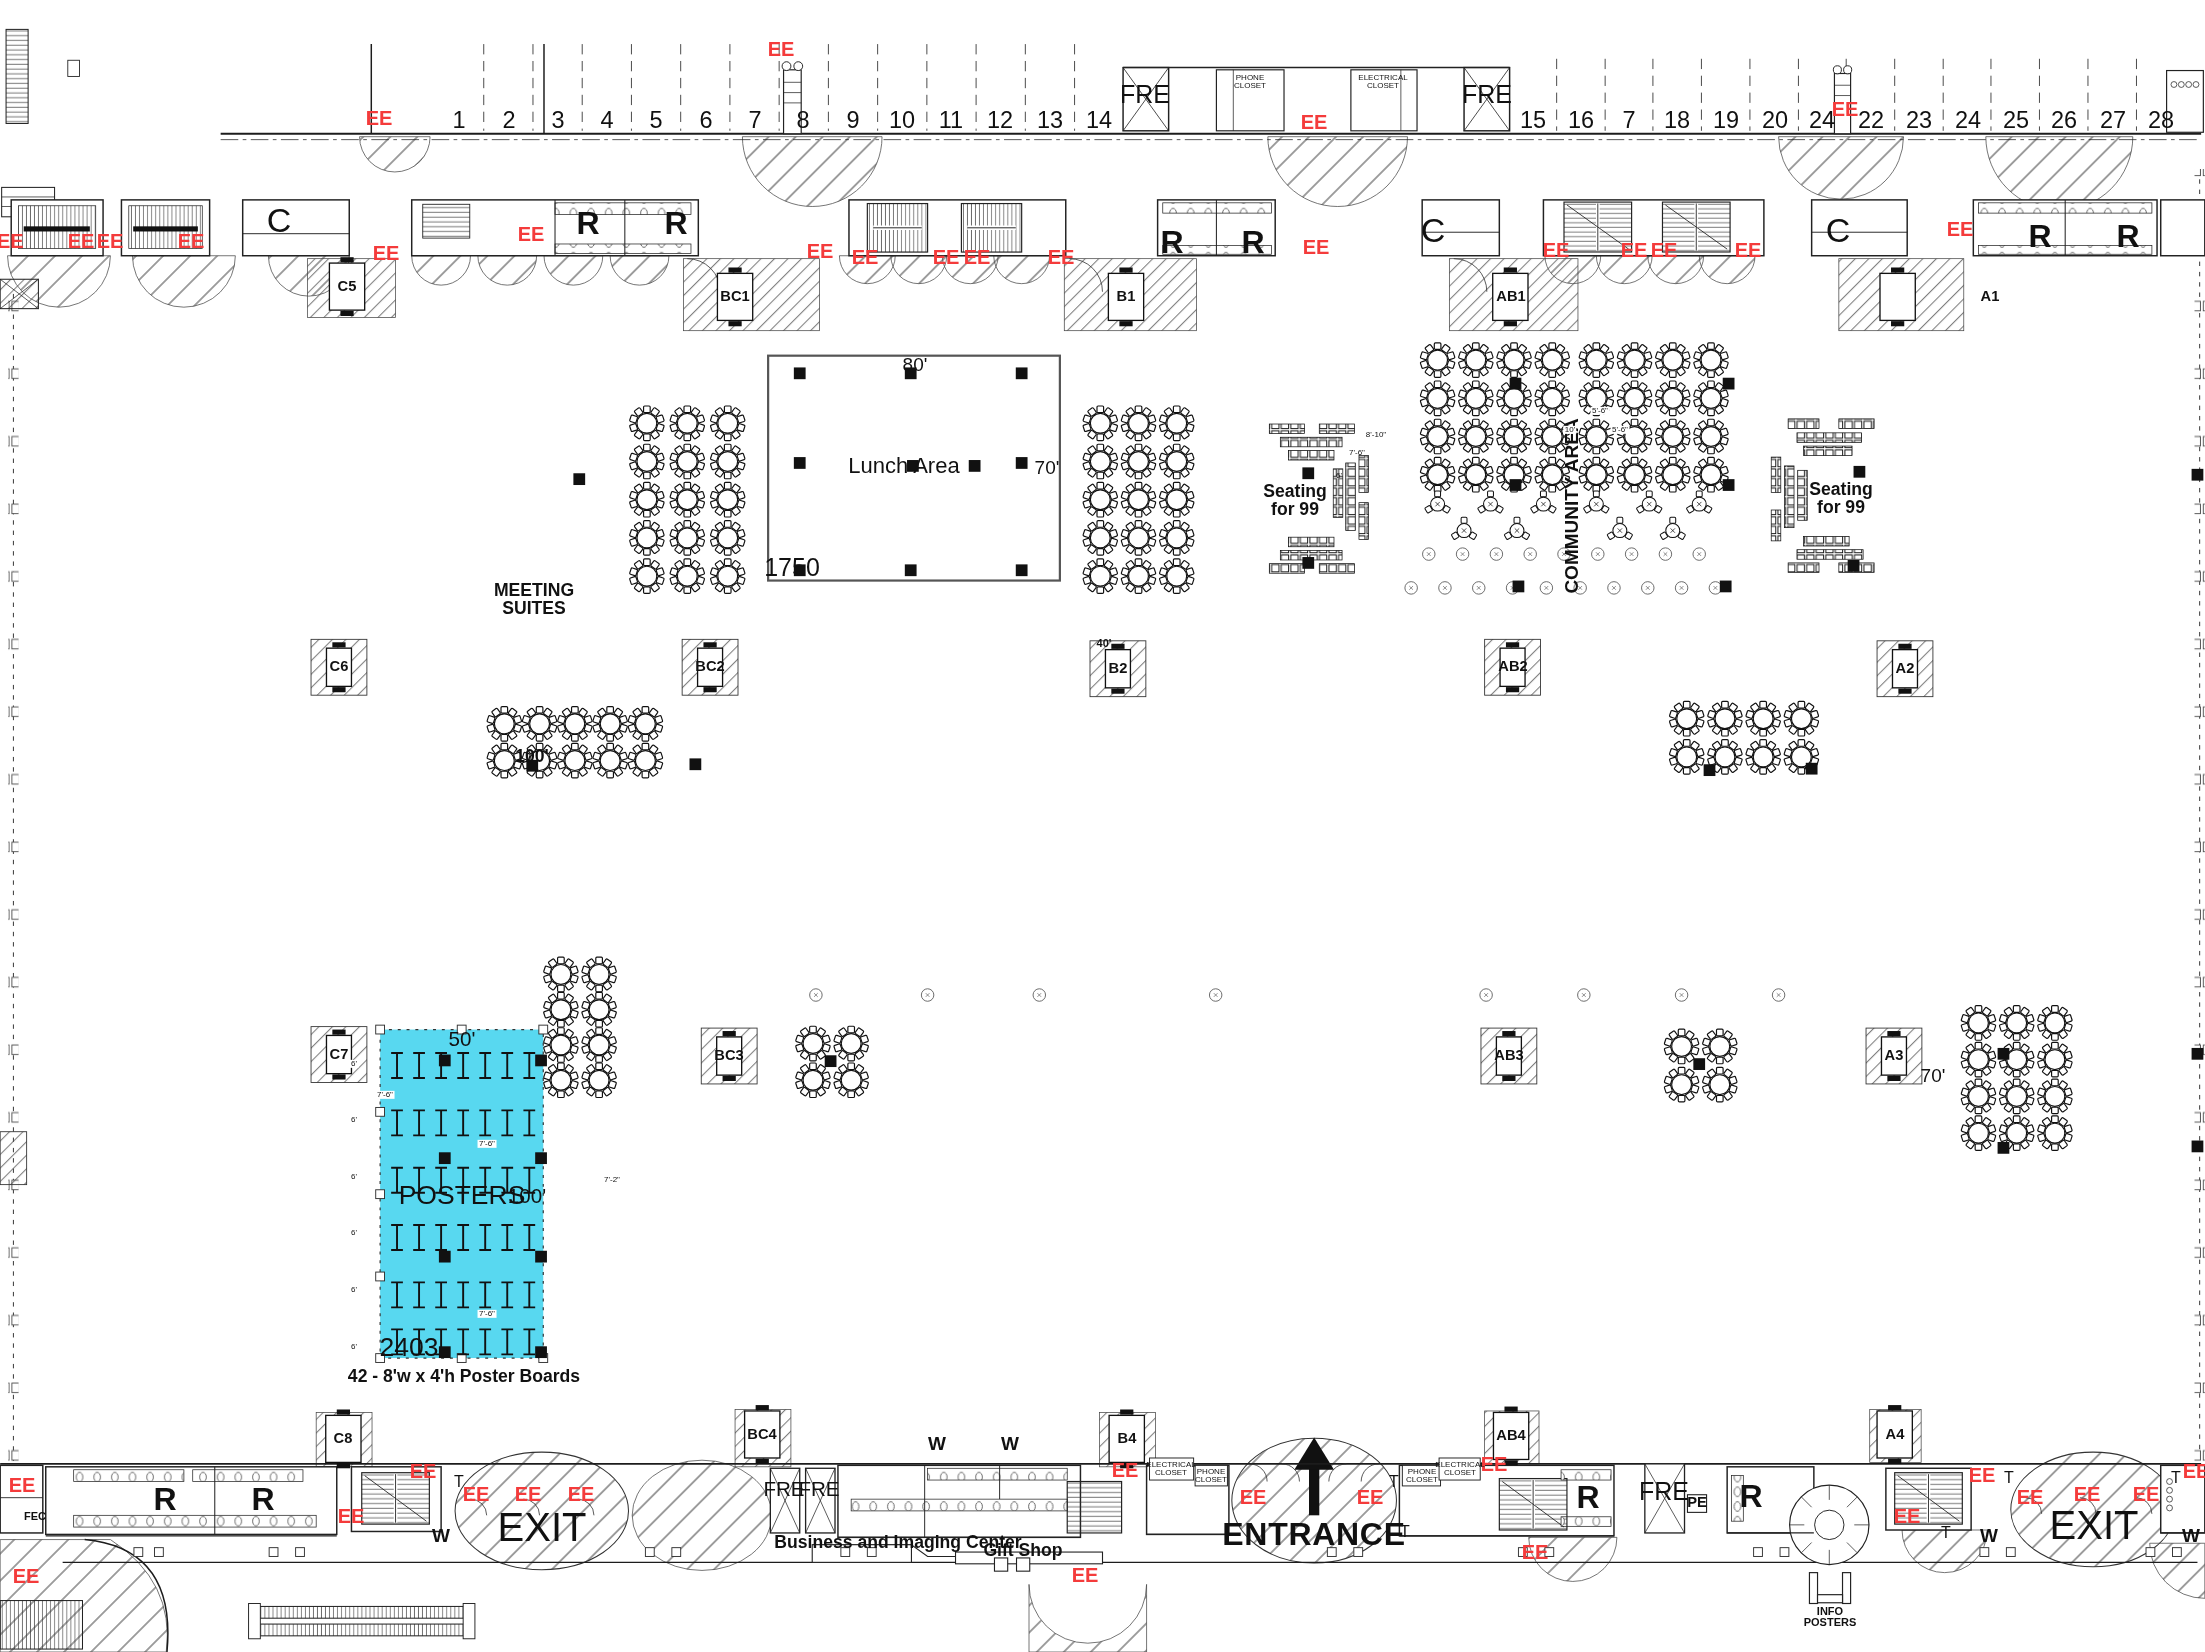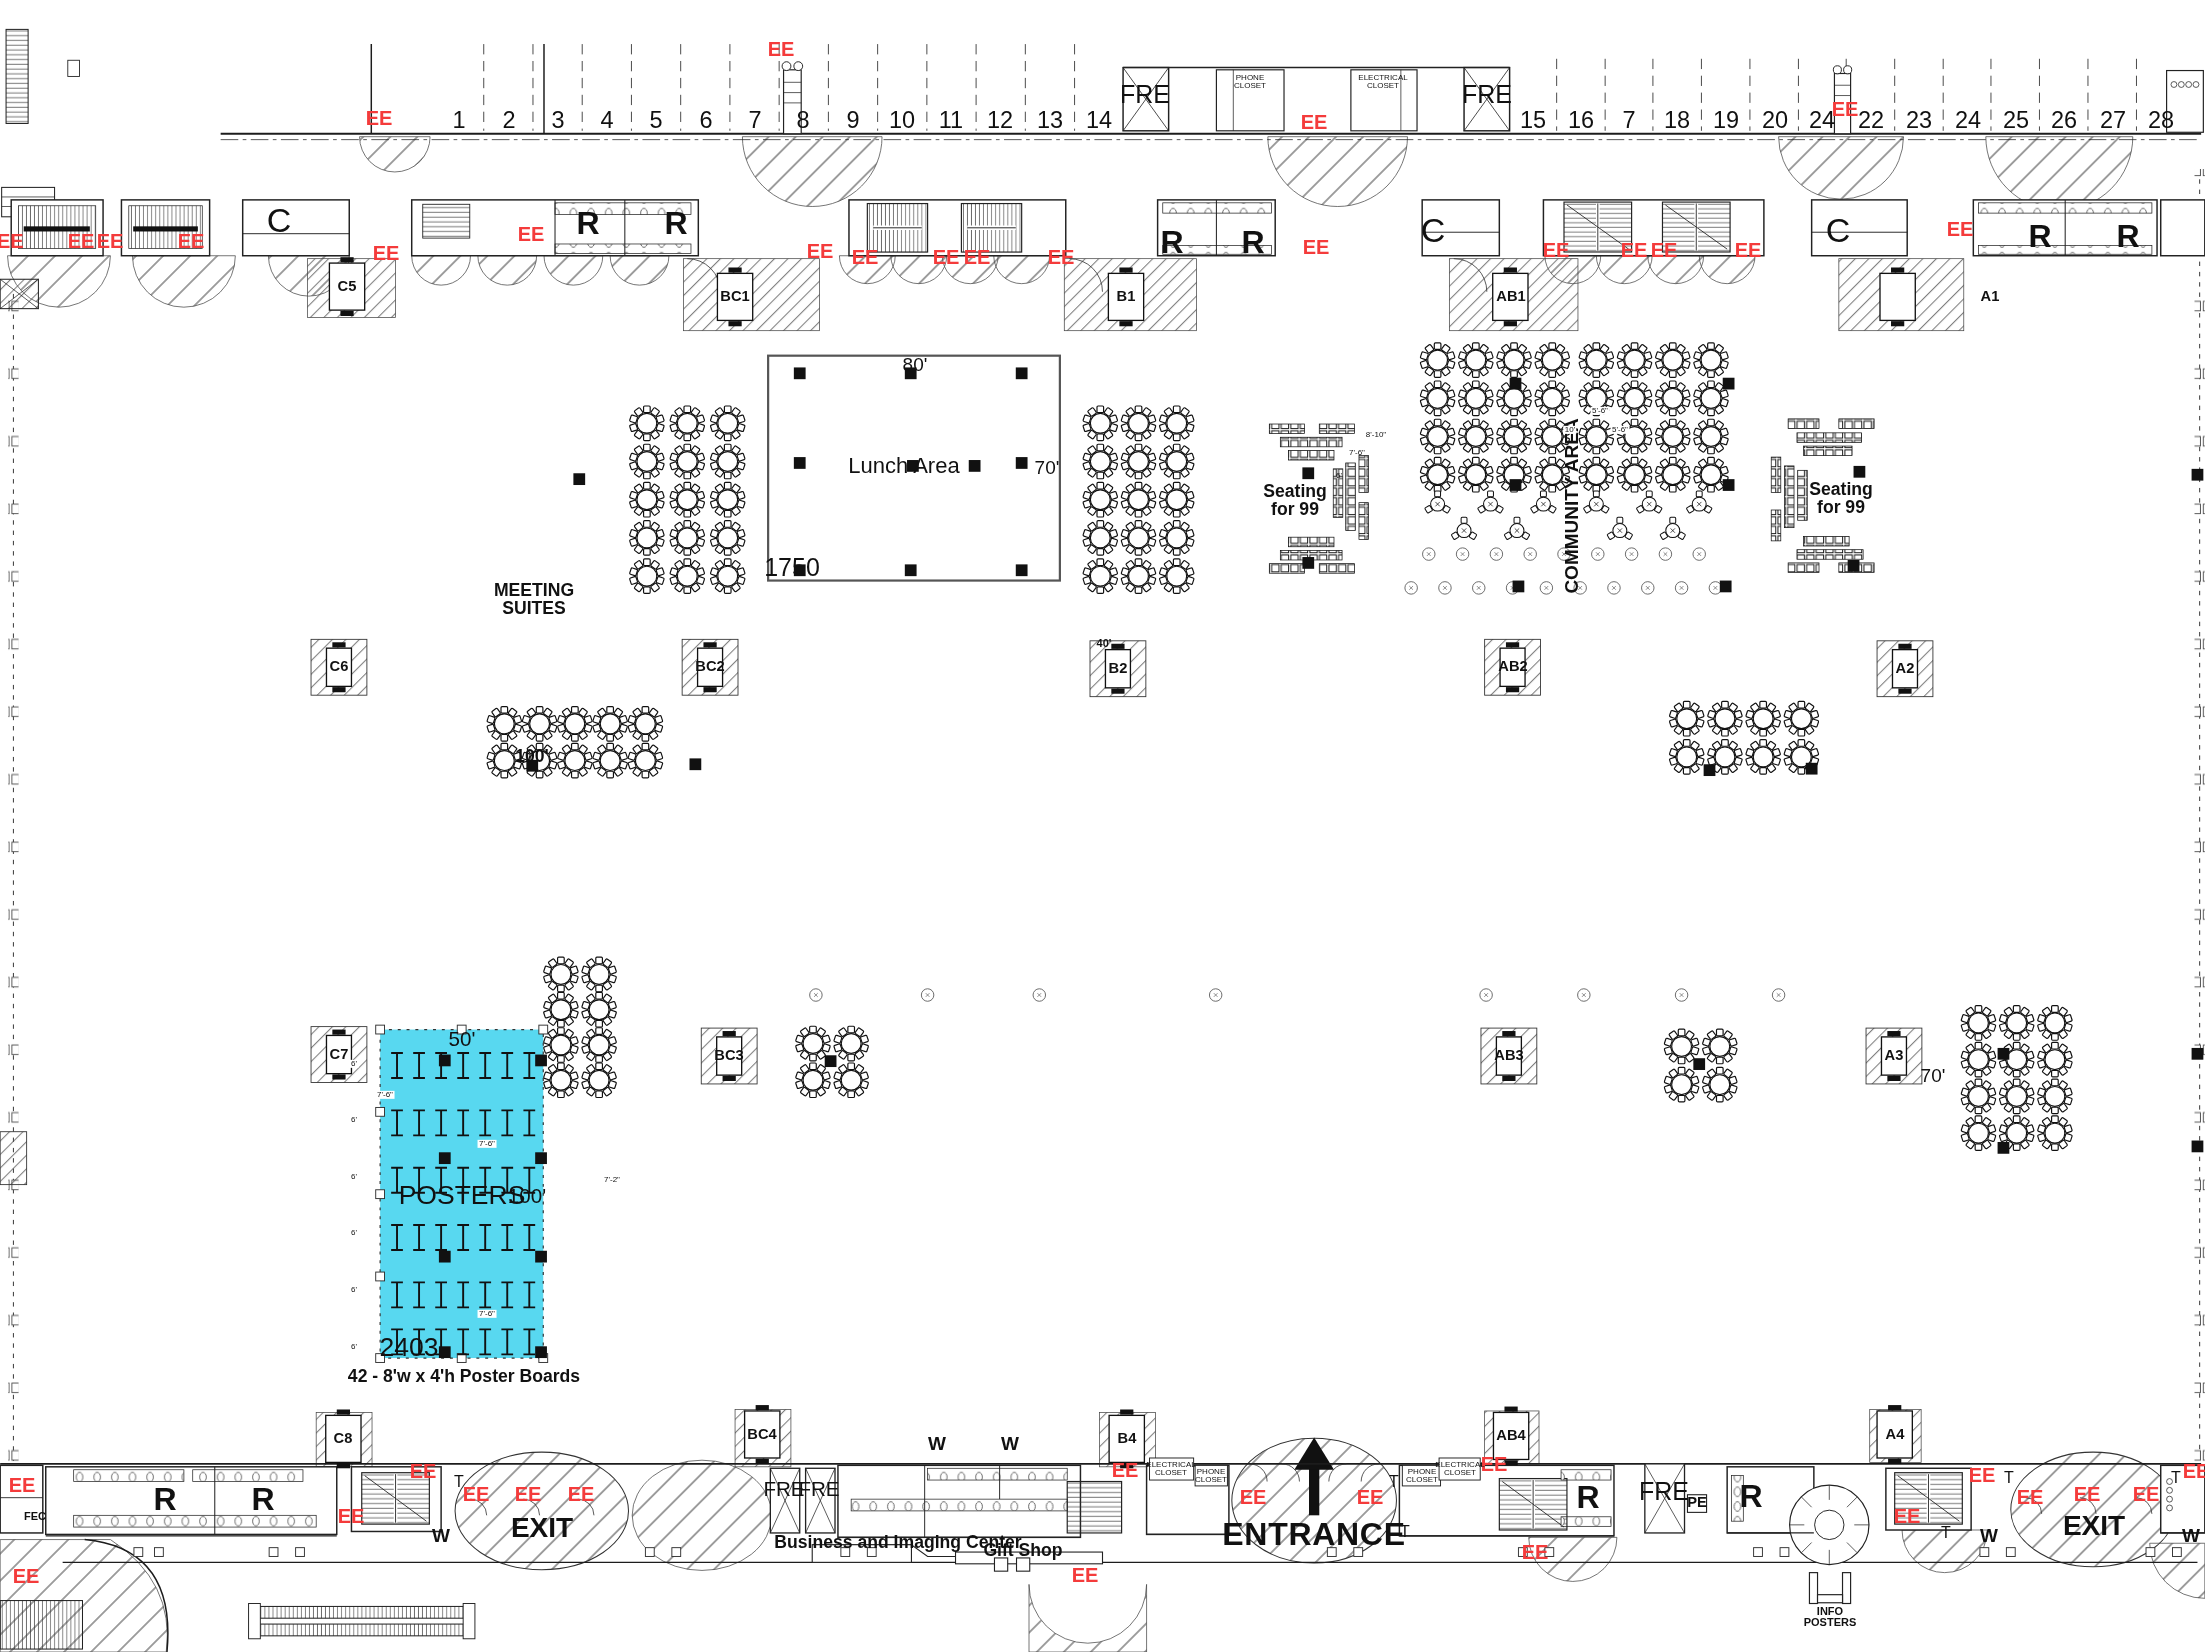--- a/index.html
+++ b/index.html
@@ -17,21 +17,21 @@
   .s22{font-size:16px;}
   .s24b{font-size:17.6px;font-weight:bold;}
   .s26{font-size:19px;}
   .s28{font-size:20.6px;}
   .s30{font-size:22px;}
   .s32{font-size:23.5px;}
   .s34{font-size:25px;}
   .s36{font-size:26.5px;}
   .s26b{font-size:19px;font-weight:bold;}
   .s44b{font-size:32px;font-weight:bold;letter-spacing:0.7px;}
-  .s46b{font-size:28px;font-weight:bold;}
+  .s46b{font-size:40px;font-weight:normal;}
   .cR{font-size:32px;font-weight:bold;}
   .cC{font-size:34px;}
   .chip{background:#fff;padding:0 1.5px;}
 </style>
 </head>
 <body>
 
 <div id="stage">
 
 <svg id="linework" width="2205" height="1652" viewBox="0 0 3000 2248">

